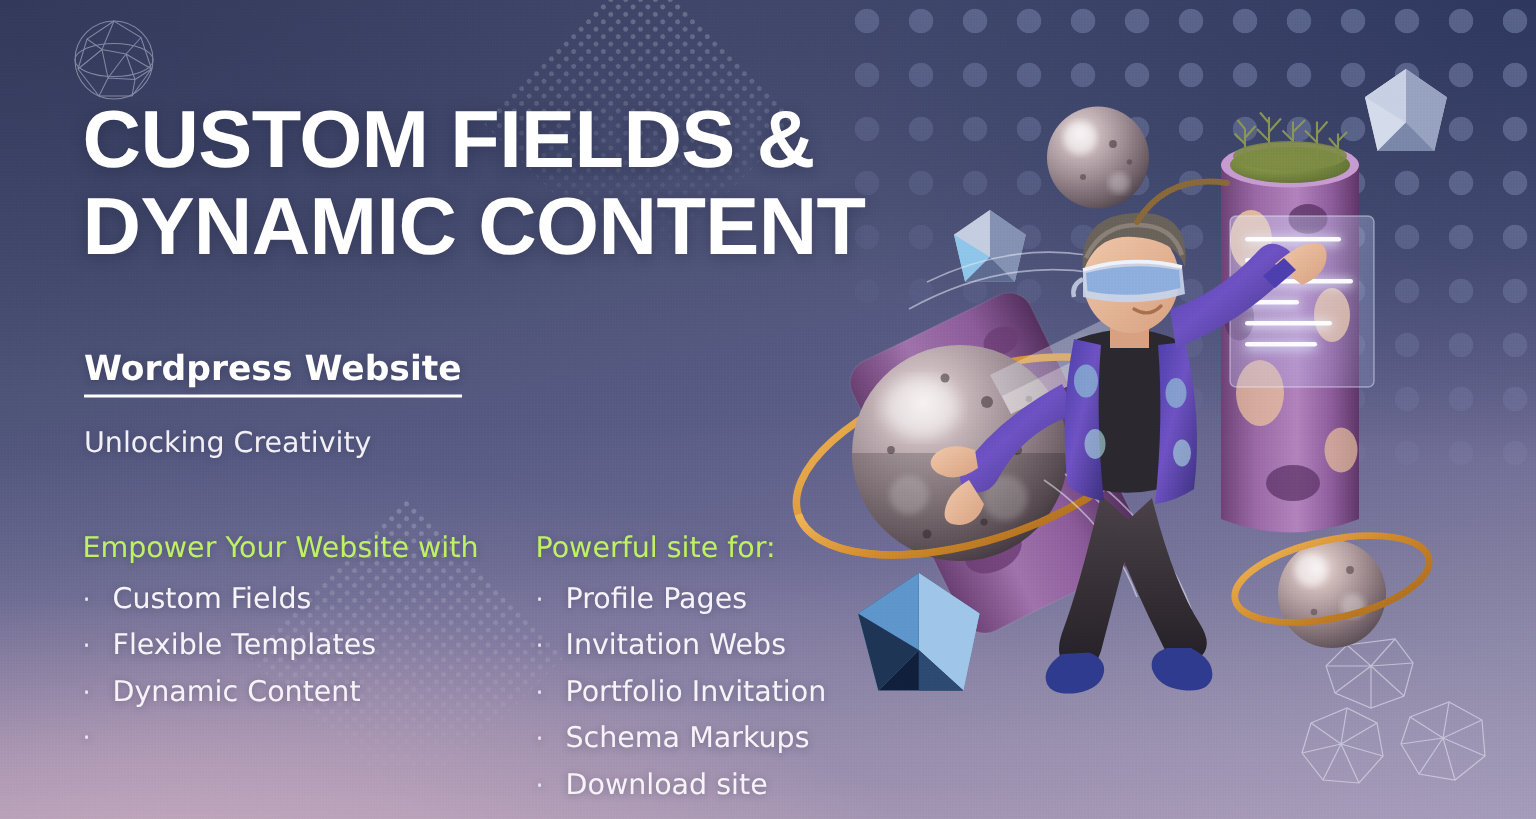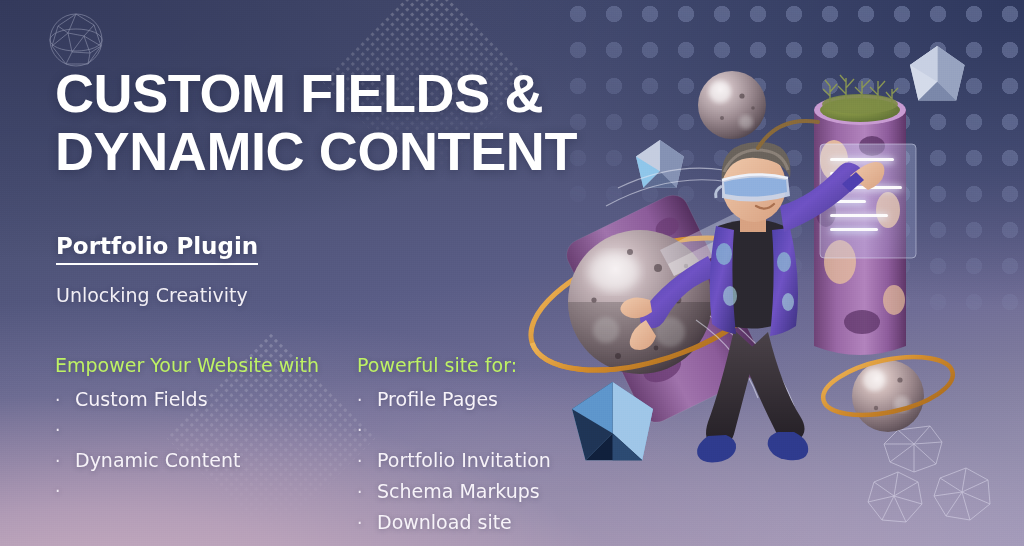--- a/index.html
+++ b/index.html
@@ -446,55 +446,57 @@
 
       <path d="M248 148 q20 -32 60 -26" fill="none" stroke="#8a6a3a" stroke-width="4" stroke-linecap="round"></path>
     </g>
   </svg>
 
   <div class="content">
 
     <div class="headline">CUSTOM FIELDS &amp;
 DYNAMIC CONTENT</div>
 
-    <div class="plugin-label">Portfolio Plugin</div>
+    <div class="plugin-label">Wordpress Website</div>
 
     <div class="tagline">Unlocking Creativity</div>
 
     <div class="cols">
 
       <div class="col left">
         <div class="col-head">Empower Your Website with</div>
         <ul class="bullets">
           <li>
             <span class="dot">·</span>
             <span>Custom Fields</span>
           </li>
           <li>
             <span class="dot">·</span>
+            <span>Flexible Templates</span>
           </li>
           <li>
             <span class="dot">·</span>
             <span>Dynamic Content</span>
           </li>
           <li>
             <span class="dot">·</span>
           </li>
         </ul>
       </div>
 
       <div class="col right">
         <div class="col-head">Powerful site for:</div>
         <ul class="bullets">
           <li>
             <span class="dot">·</span>
             <span>Profile Pages</span>
           </li>
           <li>
             <span class="dot">·</span>
+            <span>Invitation Webs</span>
           </li>
           <li>
             <span class="dot">·</span>
             <span>Portfolio Invitation</span>
           </li>
           <li>
             <span class="dot">·</span>
             <span>Schema Markups</span>
           </li>
           <li>

